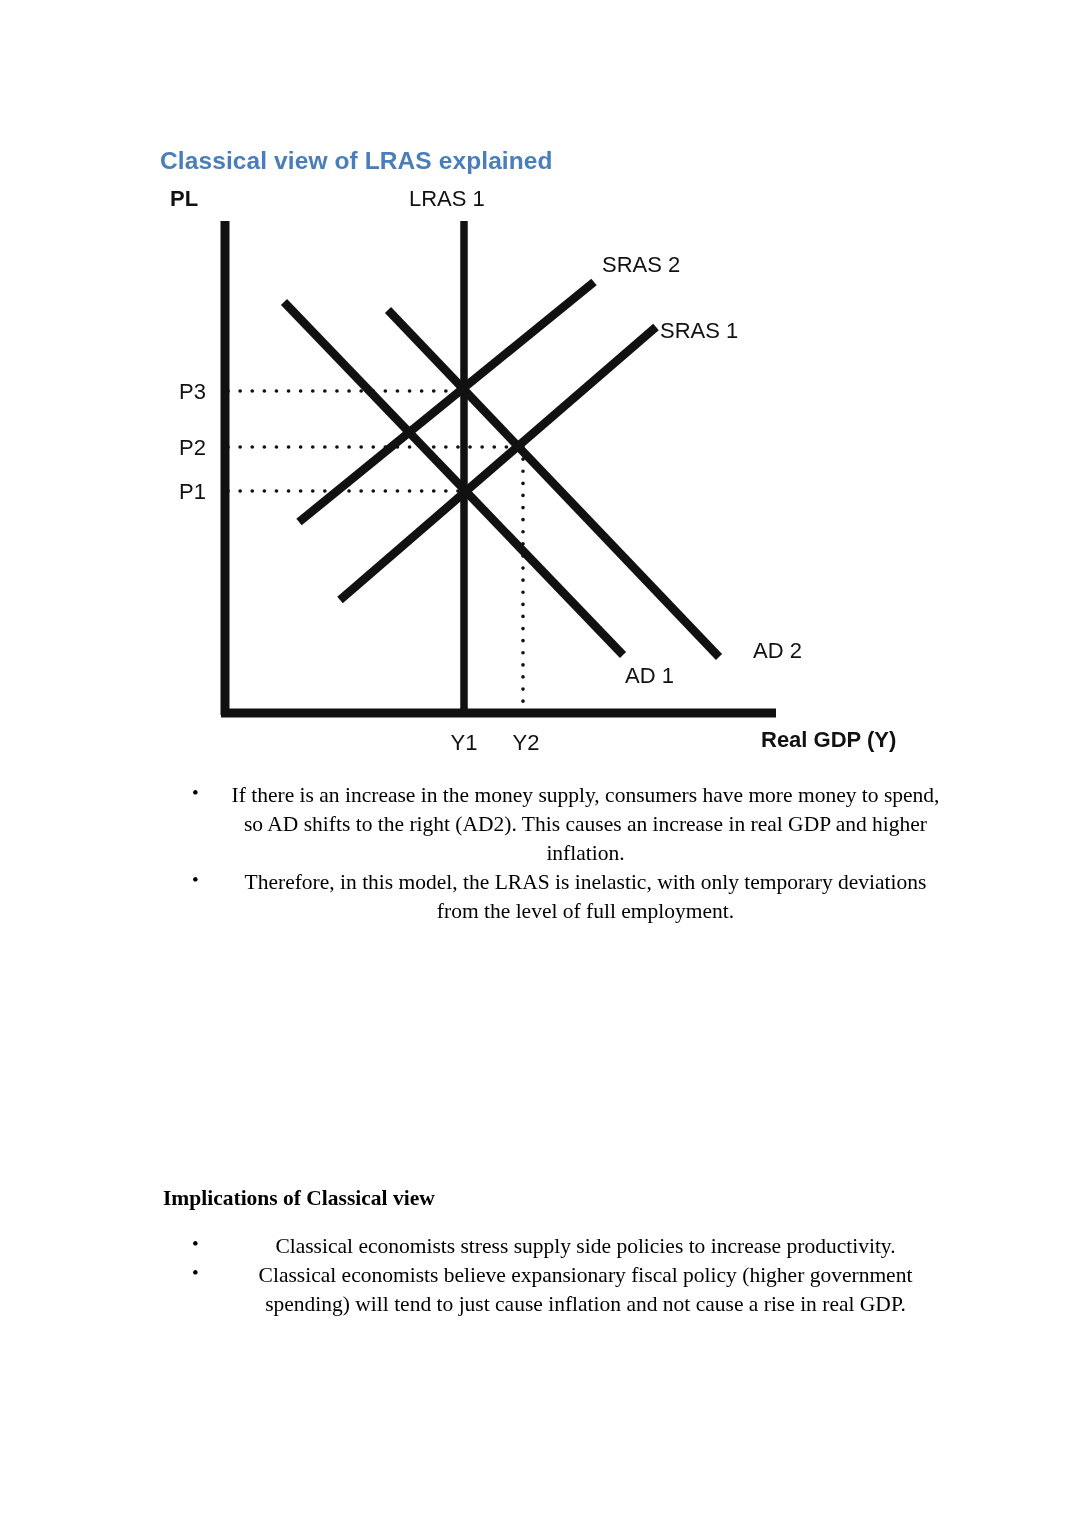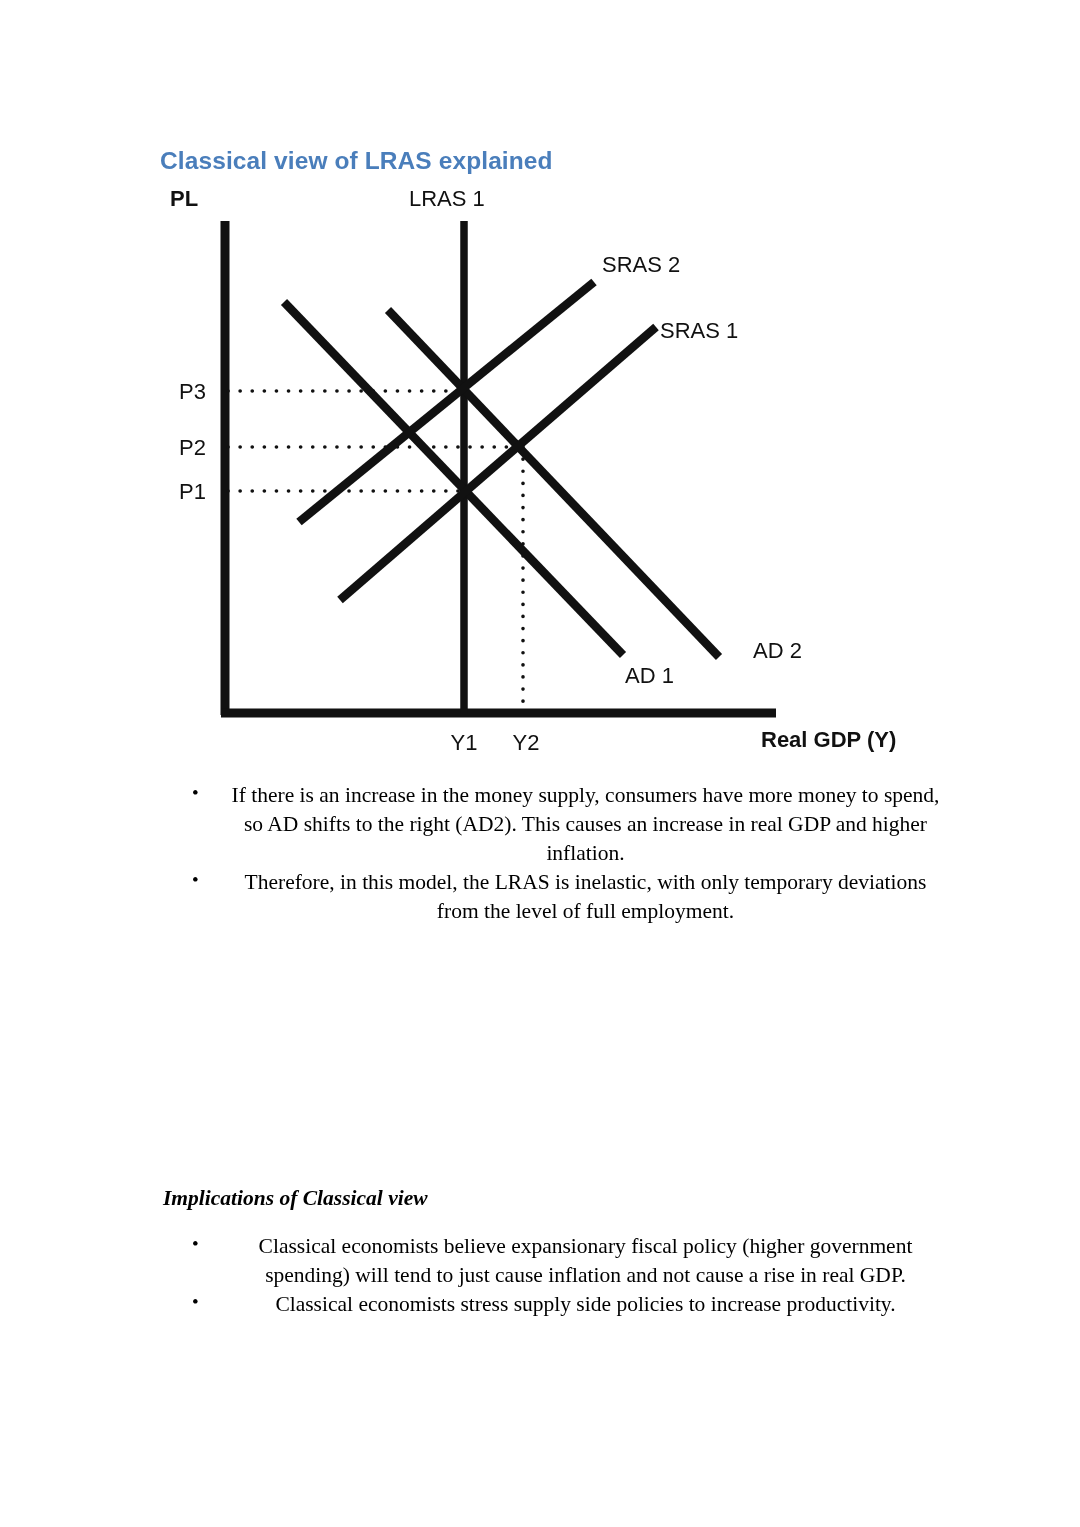--- a/index.html
+++ b/index.html
@@ -113,21 +113,20 @@
     line-height: 1.345;
   }
 
   .sub-heading {
     position: absolute;
     left: 163px;
     font-family: "Liberation Serif", serif;
     font-size: 21.5px;
     font-weight: bold;
     white-space: nowrap;
-    font-style: italic;
   }
 
   #bullets-main { top: 781px; }
   #implications-heading { top: 1186px; }
   #bullets-implications { top: 1232px; }
 </style>
 </head>
 <body>
 
 <div class="page">
@@ -186,18 +185,18 @@
     <ul class="bullets">
       <li>If there is an increase in the money supply, consumers have more money to spend, so AD shifts to the right (AD2). This causes an increase in real GDP and higher inflation.</li>
       <li>Therefore, in this model, the LRAS is inelastic, with only temporary deviations from the level of full employment.</li>
     </ul>
   </div>
 
   <div class="sub-heading" id="implications-heading">Implications of Classical view</div>
 
   <div class="body-block" id="bullets-implications">
     <ul class="bullets">
+      <li>Classical economists stress supply side policies to increase productivity.</li>
       <li>Classical economists believe expansionary fiscal policy (higher government spending) will tend to just cause inflation and not cause a rise in real GDP.</li>
-      <li>Classical economists stress supply side policies to increase productivity.</li>
     </ul>
   </div>
 
 </div>
 
 </body></html>

